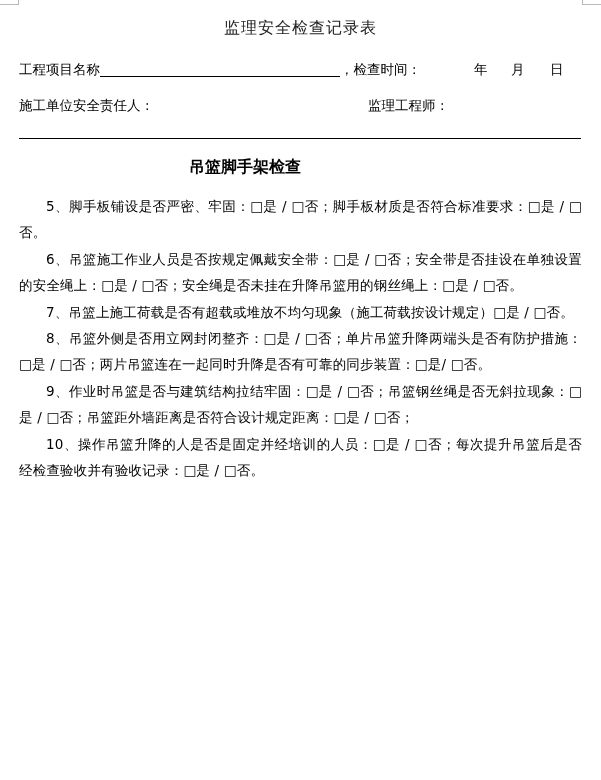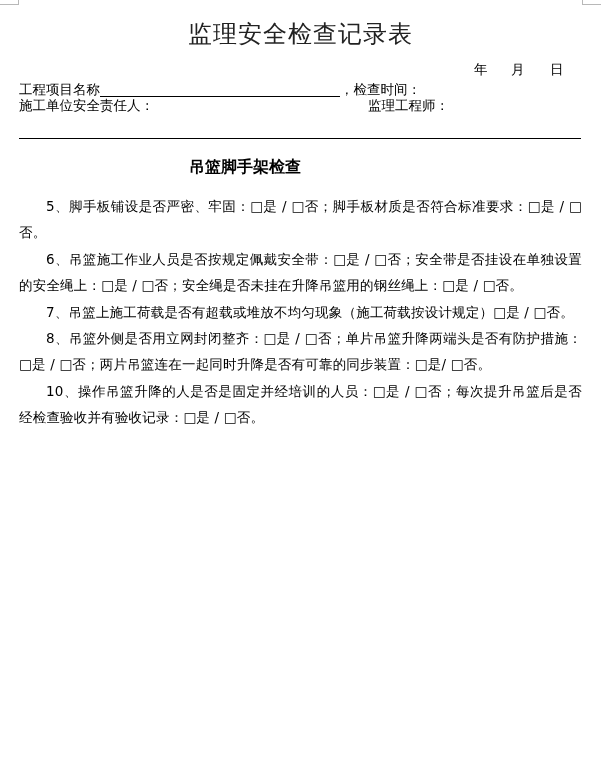--- a/index.html
+++ b/index.html
@@ -6,24 +6,24 @@
     body {
       width: 601px; height: 780px; position: relative; overflow: hidden;
       font-family: "DejaVu Sans", "Liberation Sans", sans-serif;
       color: #000;
     }
     .corner { position: absolute; border-color: #b8b8b8; border-style: solid; width: 18px; height: 4px; }
     .corner.tl { left: 0; top: 0; border-width: 0 1px 1px 0; }
     .corner.tr { right: 0; top: 0; border-width: 0 0 1px 1px; }
     .title {
       position: absolute; top: 18px; left: 0; width: 601px; text-align: center;
-      font-size: 24px; color: #222; letter-spacing: 1px;
+      font-size: 16px; color: #222; letter-spacing: 1px;
     }
     .row { position: absolute; left: 19px; font-size: 13.5px; white-space: nowrap; }
-    .row1 { top: 61px; margin-top: 20px; }
+    .row1 { top: 61px; }
     .row2 { top: 97px; }
     .underline-blank { display: inline-block; width: 240px; border-bottom: 1px solid #000; height: 14px; vertical-align: bottom; margin-bottom: 2px; }
     .abs { position: absolute; font-size: 13.5px; white-space: nowrap; }
     .rule { position: absolute; left: 19px; width: 562px; top: 138px; height: 0; border-top: 1px solid #000; }
     .section-title {
       position: absolute; top: 157px; left: 0; width: 490px; text-align: center;
       font-family: Liberation Sans, sans-serif; font-weight: bold; font-size: 16px;
     }
     .body { position: absolute; left: 19px; top: 193px; width: 563px; }
     .item {
@@ -53,14 +53,15 @@
 
 <div class="rule"></div>
 
 <div class="section-title">吊篮脚手架检查</div>
 
 <div class="body">
   <p class="item">5、脚手板铺设是否严密、牢固：□是 / □否；脚手板材质是否符合标准要求：□是 / □否。</p>
   <p class="item">6、吊篮施工作业人员是否按规定佩戴安全带：□是 / □否；安全带是否挂设在单独设置的安全绳上：□是 / □否；安全绳是否未挂在升降吊篮用的钢丝绳上：□是 / □否。</p>
   <p class="item">7、吊篮上施工荷载是否有超载或堆放不均匀现象（施工荷载按设计规定）□是 / □否。</p>
   <p class="item">8、吊篮外侧是否用立网封闭整齐：□是 / □否；单片吊篮升降两端头是否有防护措施：□是 / □否；两片吊篮连在一起同时升降是否有可靠的同步装置：□是/ □否。</p>
+  <p class="item">9、作业时吊篮是否与建筑结构拉结牢固：□是 / □否；吊篮钢丝绳是否无斜拉现象：□是 / □否；吊篮距外墙距离是否符合设计规定距离：□是 / □否；</p>
   <p class="item">10、操作吊篮升降的人是否是固定并经培训的人员：□是 / □否；每次提升吊篮后是否经检查验收并有验收记录：□是 / □否。</p>
 </div>
 
 </body></html>

